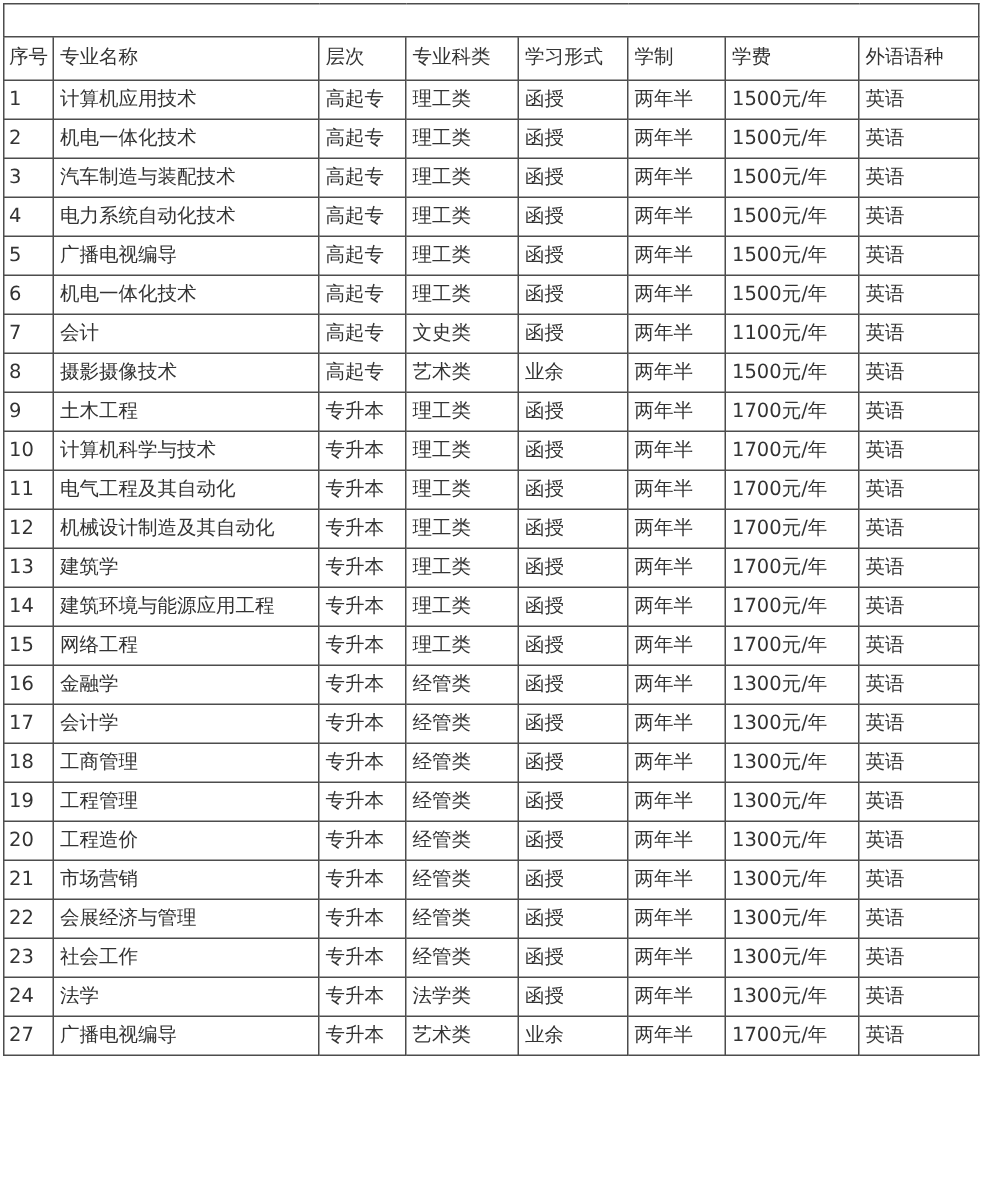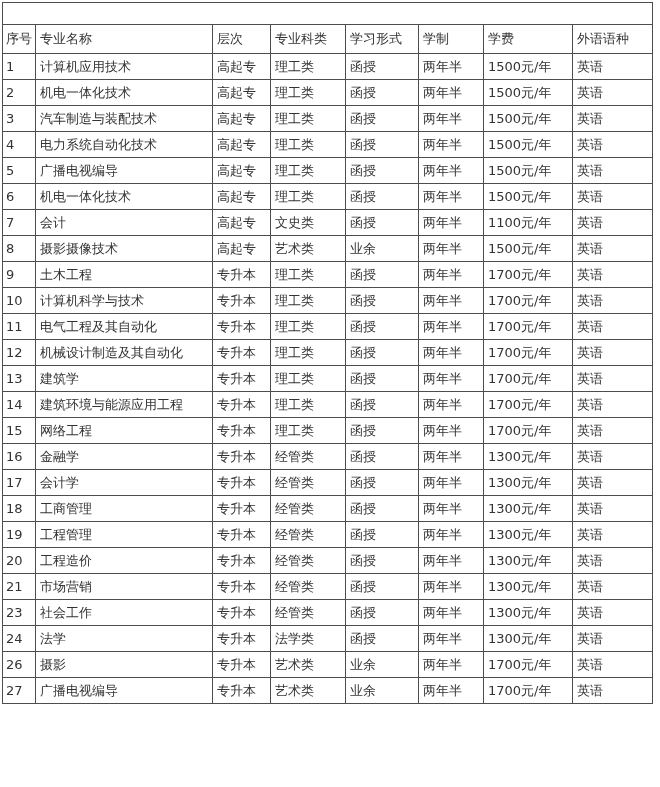--- a/index.html
+++ b/index.html
@@ -287,47 +287,47 @@
           <td>21</td>
           <td>市场营销</td>
           <td>专升本</td>
           <td>经管类</td>
           <td>函授</td>
           <td>两年半</td>
           <td>1300元/年</td>
           <td>英语</td>
         </tr>
         <tr>
+          <td>22</td>
+          <td>会展经济与管理</td>
+          <td>专升本</td>
+          <td>经管类</td>
+          <td>函授</td>
+          <td>两年半</td>
+          <td>1300元/年</td>
+          <td>英语</td>
+        </tr>
+        <tr>
           <td>23</td>
           <td>社会工作</td>
           <td>专升本</td>
           <td>经管类</td>
           <td>函授</td>
           <td>两年半</td>
           <td>1300元/年</td>
           <td>英语</td>
         </tr>
         <tr>
           <td>24</td>
           <td>法学</td>
           <td>专升本</td>
           <td>法学类</td>
           <td>函授</td>
           <td>两年半</td>
           <td>1300元/年</td>
-          <td>英语</td>
-        </tr>
-        <tr>
-          <td>26</td>
-          <td>摄影</td>
-          <td>专升本</td>
-          <td>艺术类</td>
-          <td>业余</td>
-          <td>两年半</td>
-          <td>1700元/年</td>
           <td>英语</td>
         </tr>
         <tr>
           <td>27</td>
           <td>广播电视编导</td>
           <td>专升本</td>
           <td>艺术类</td>
           <td>业余</td>
           <td>两年半</td>
           <td>1700元/年</td>

